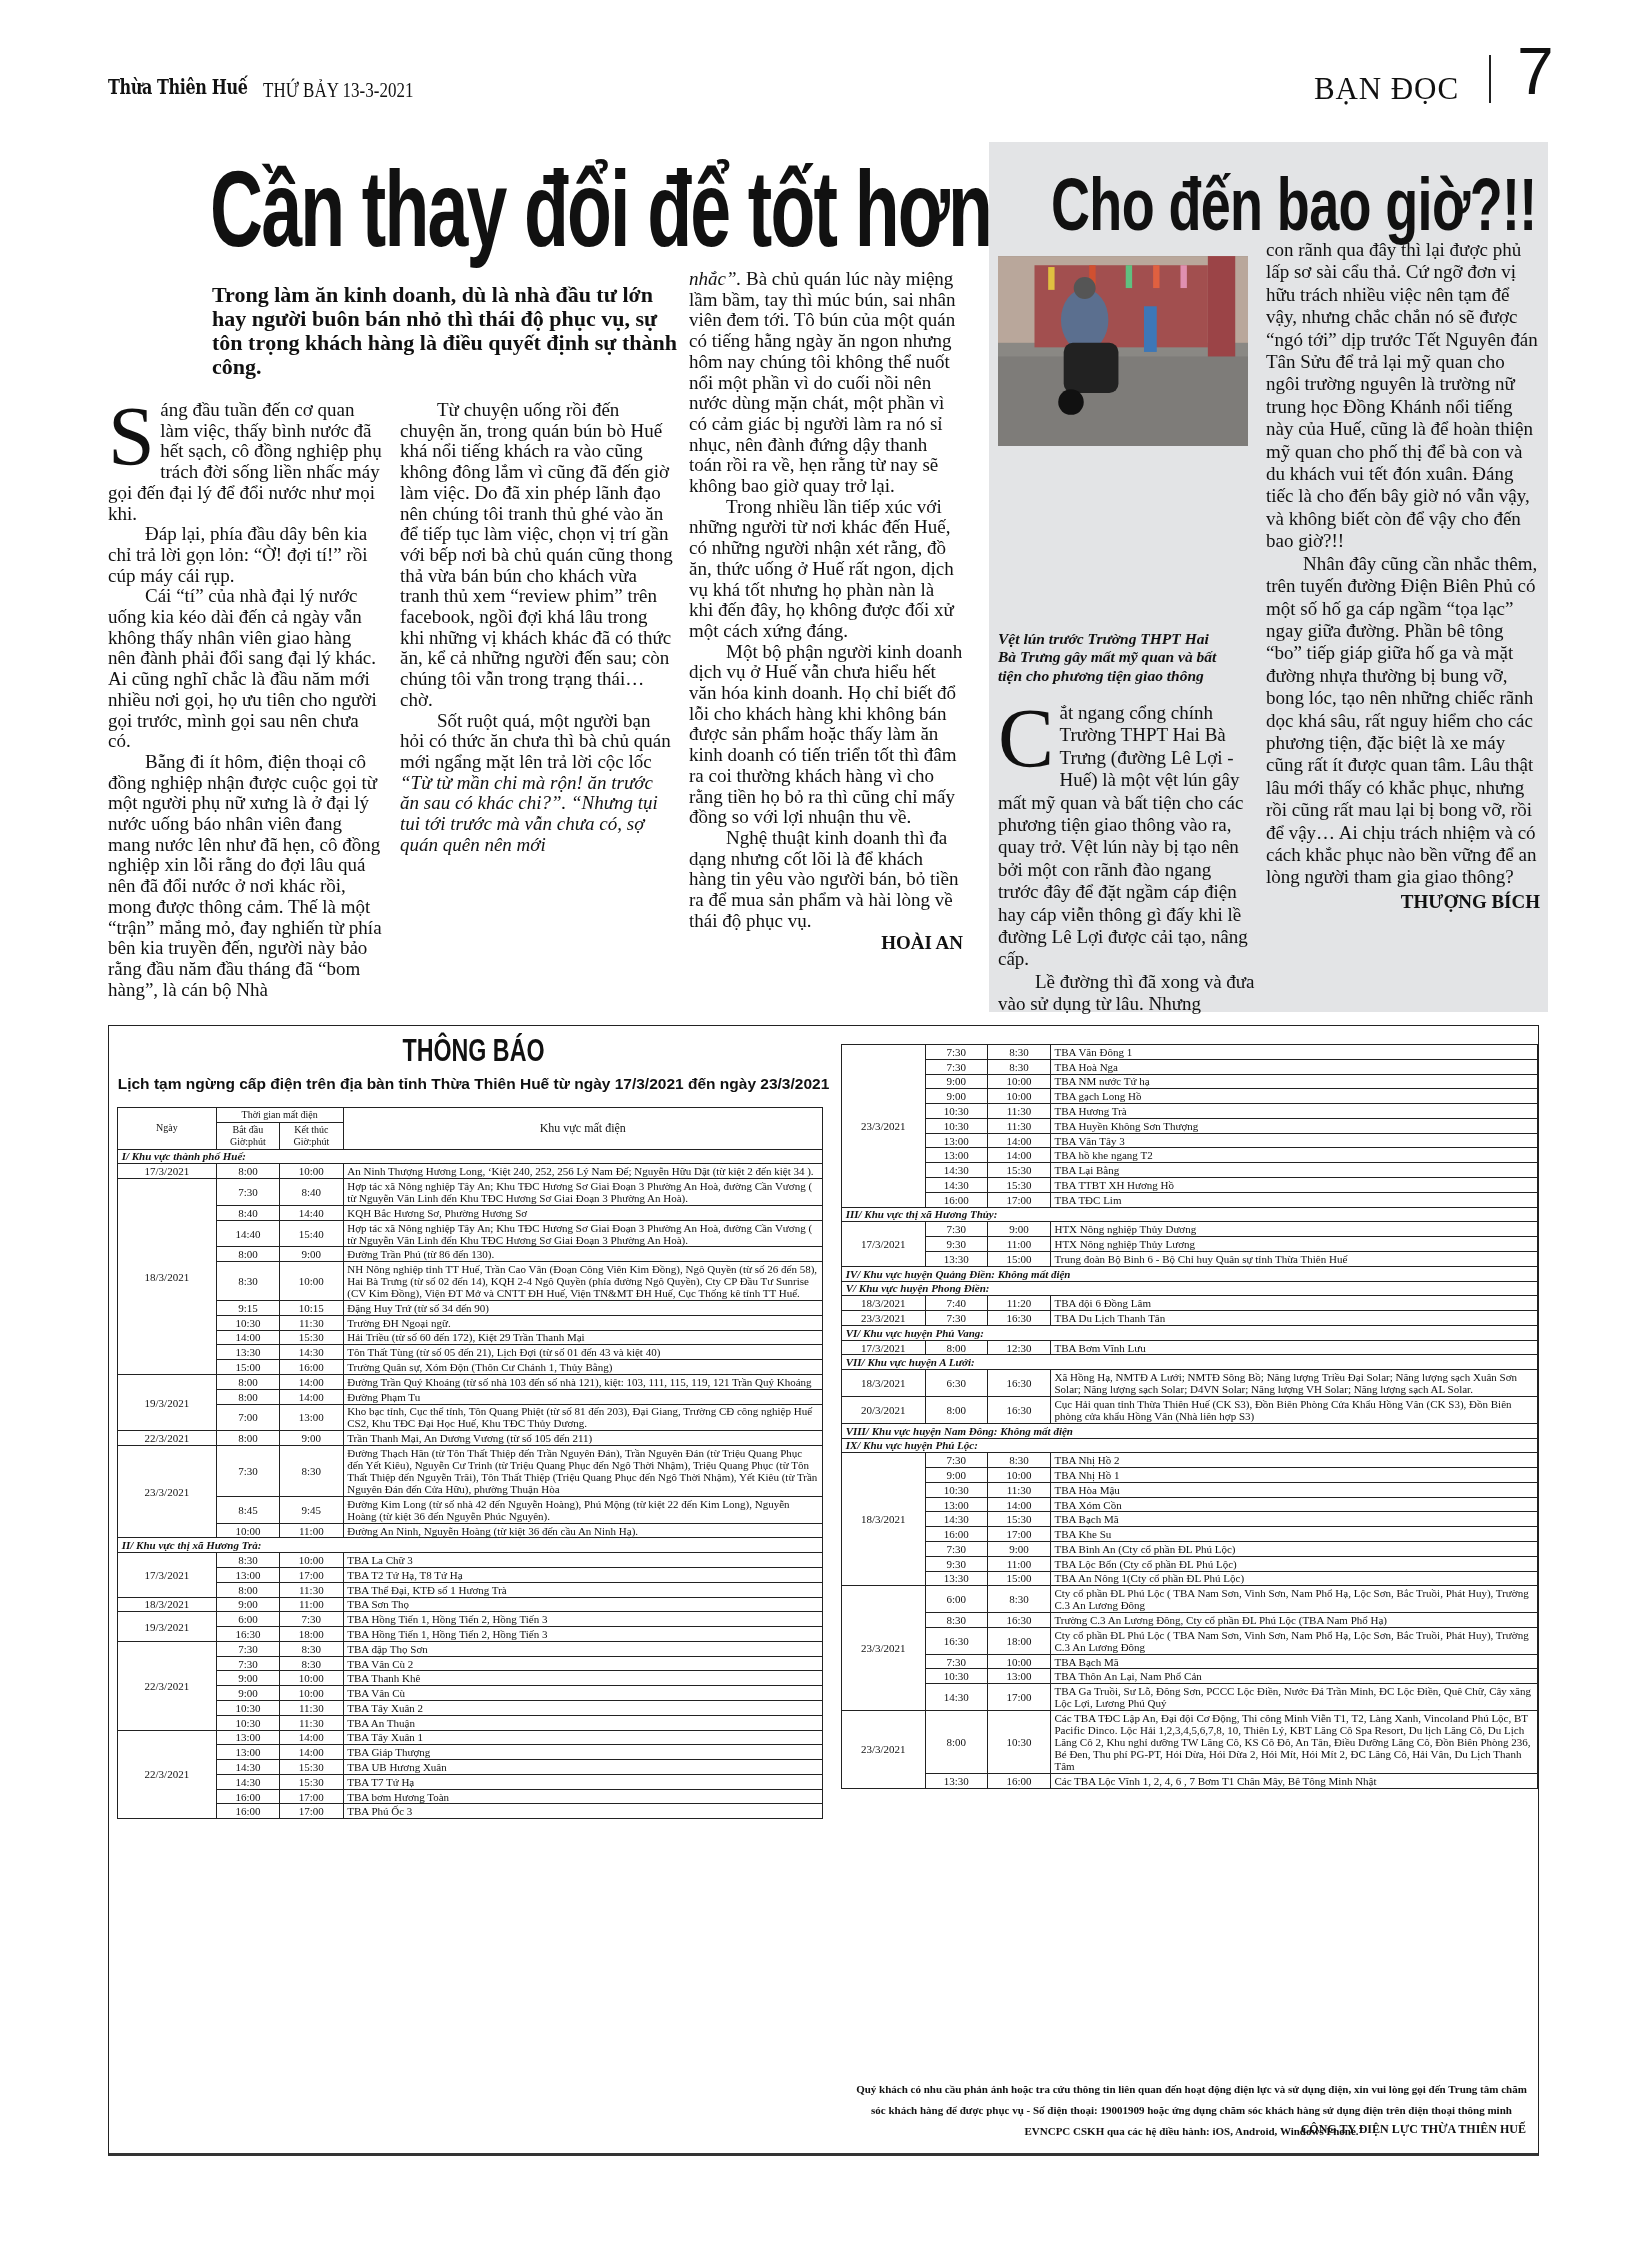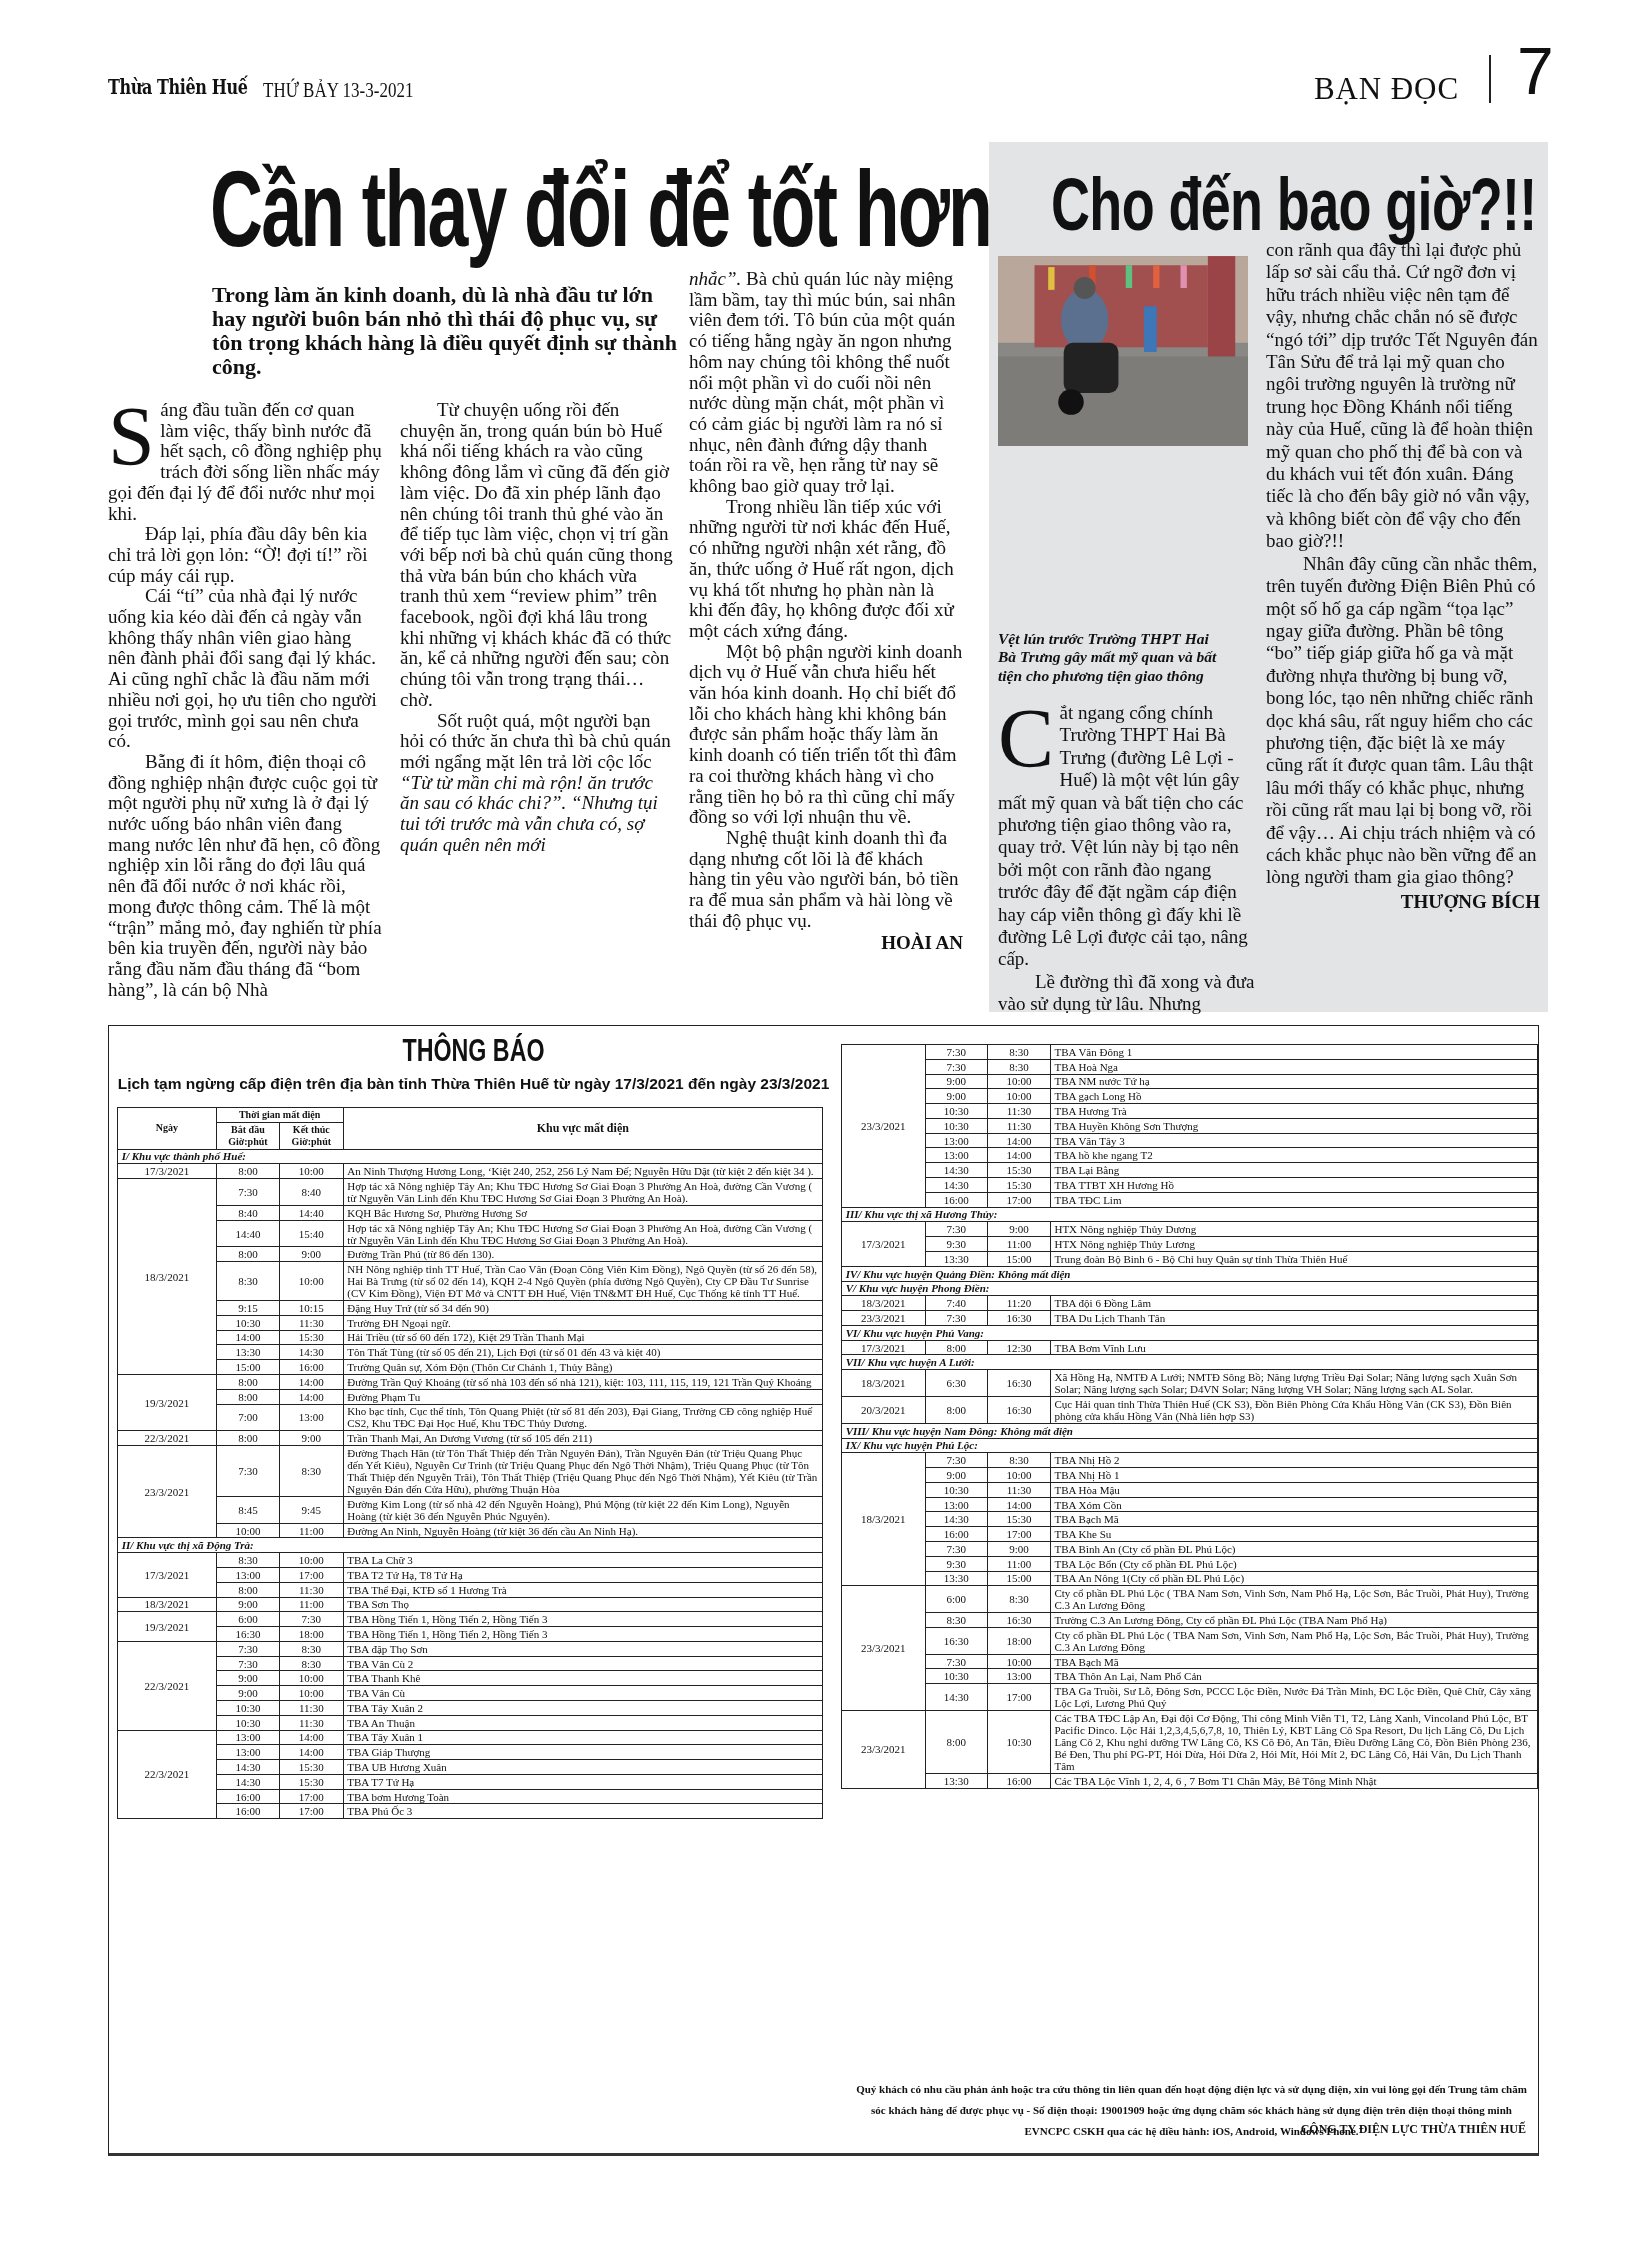--- a/index.html
+++ b/index.html
@@ -28,21 +28,21 @@
   .photo{left:998px;top:256px;width:250px;height:190px;overflow:hidden;background:#7f7d79;}
   .caption{left:998px;top:630px;width:219px;font-style:italic;font-weight:bold;font-size:15.5px;line-height:18.3px;}
   .col4{left:998px;top:702px;width:258px;font-size:19px;line-height:22.4px;}
   .col5{left:1266px;top:239px;width:274px;font-size:19px;line-height:22.4px;}
   
   .notice{left:108px;top:1025px;width:1431px;height:1131px;border:1.8px solid #222;border-bottom:3.7px solid #333;box-sizing:border-box;}
   .n-title{left:108px;top:1033px;width:731px;text-align:center;font-family:"Liberation Sans",sans-serif;font-weight:bold;font-size:31px;transform:scaleX(0.75);}
   .n-sub{left:108px;top:1075px;width:731px;text-align:center;font-family:"Liberation Sans",sans-serif;font-weight:bold;font-size:15.5px;white-space:nowrap;}
   table.sched{border-collapse:collapse;font-size:11px;line-height:12px;}
   table.sched td,table.sched th{border:0.9px solid #222;padding:0.9px 3.7px;vertical-align:middle;}
-  table.sched th{font-weight:bold;font-size:10px;text-align:center;}
+  table.sched th{font-weight:normal;font-size:10px;text-align:center;}
   td.c{text-align:center;white-space:nowrap;}
   td.sec{font-style:italic;font-weight:bold;padding:1.8px 5.5px;}
   .tblL{left:117px;top:1107px;width:706px;}
   .tblR{left:841px;top:1044px;width:697px;}
   .footnote{left:850px;top:2079px;width:683px;text-align:center;font-weight:bold;font-size:11px;line-height:21px;}
   .company{left:850px;top:2122px;width:676px;text-align:right;font-weight:bold;font-size:12px;}
 </style>
 </head>
 <body>
 
@@ -222,21 +222,21 @@
           <td class="c">8:45</td>
           <td class="c">9:45</td>
           <td>Đường Kim Long (từ số nhà 42 đến Nguyễn Hoàng), Phú Mộng (từ kiệt 22 đến Kim Long), Nguyễn Hoàng (từ kiệt 36 đến Nguyễn Phúc Nguyên).</td>
         </tr>
         <tr>
           <td class="c">10:00</td>
           <td class="c">11:00</td>
           <td>Đường An Ninh, Nguyễn Hoàng (từ kiệt 36 đến cầu An Ninh Hạ).</td>
         </tr>
         <tr>
-          <td colspan="4" class="sec">II/ Khu vực thị xã Động Trà:</td>
+          <td colspan="4" class="sec">II/ Khu vực thị xã Hương Trà:</td>
         </tr>
         <tr>
           <td class="c" rowspan="3">17/3/2021</td>
           <td class="c">8:30</td>
           <td class="c">10:00</td>
           <td>TBA La Chữ 3</td>
         </tr>
         <tr>
           <td class="c">13:00</td>
           <td class="c">17:00</td>

